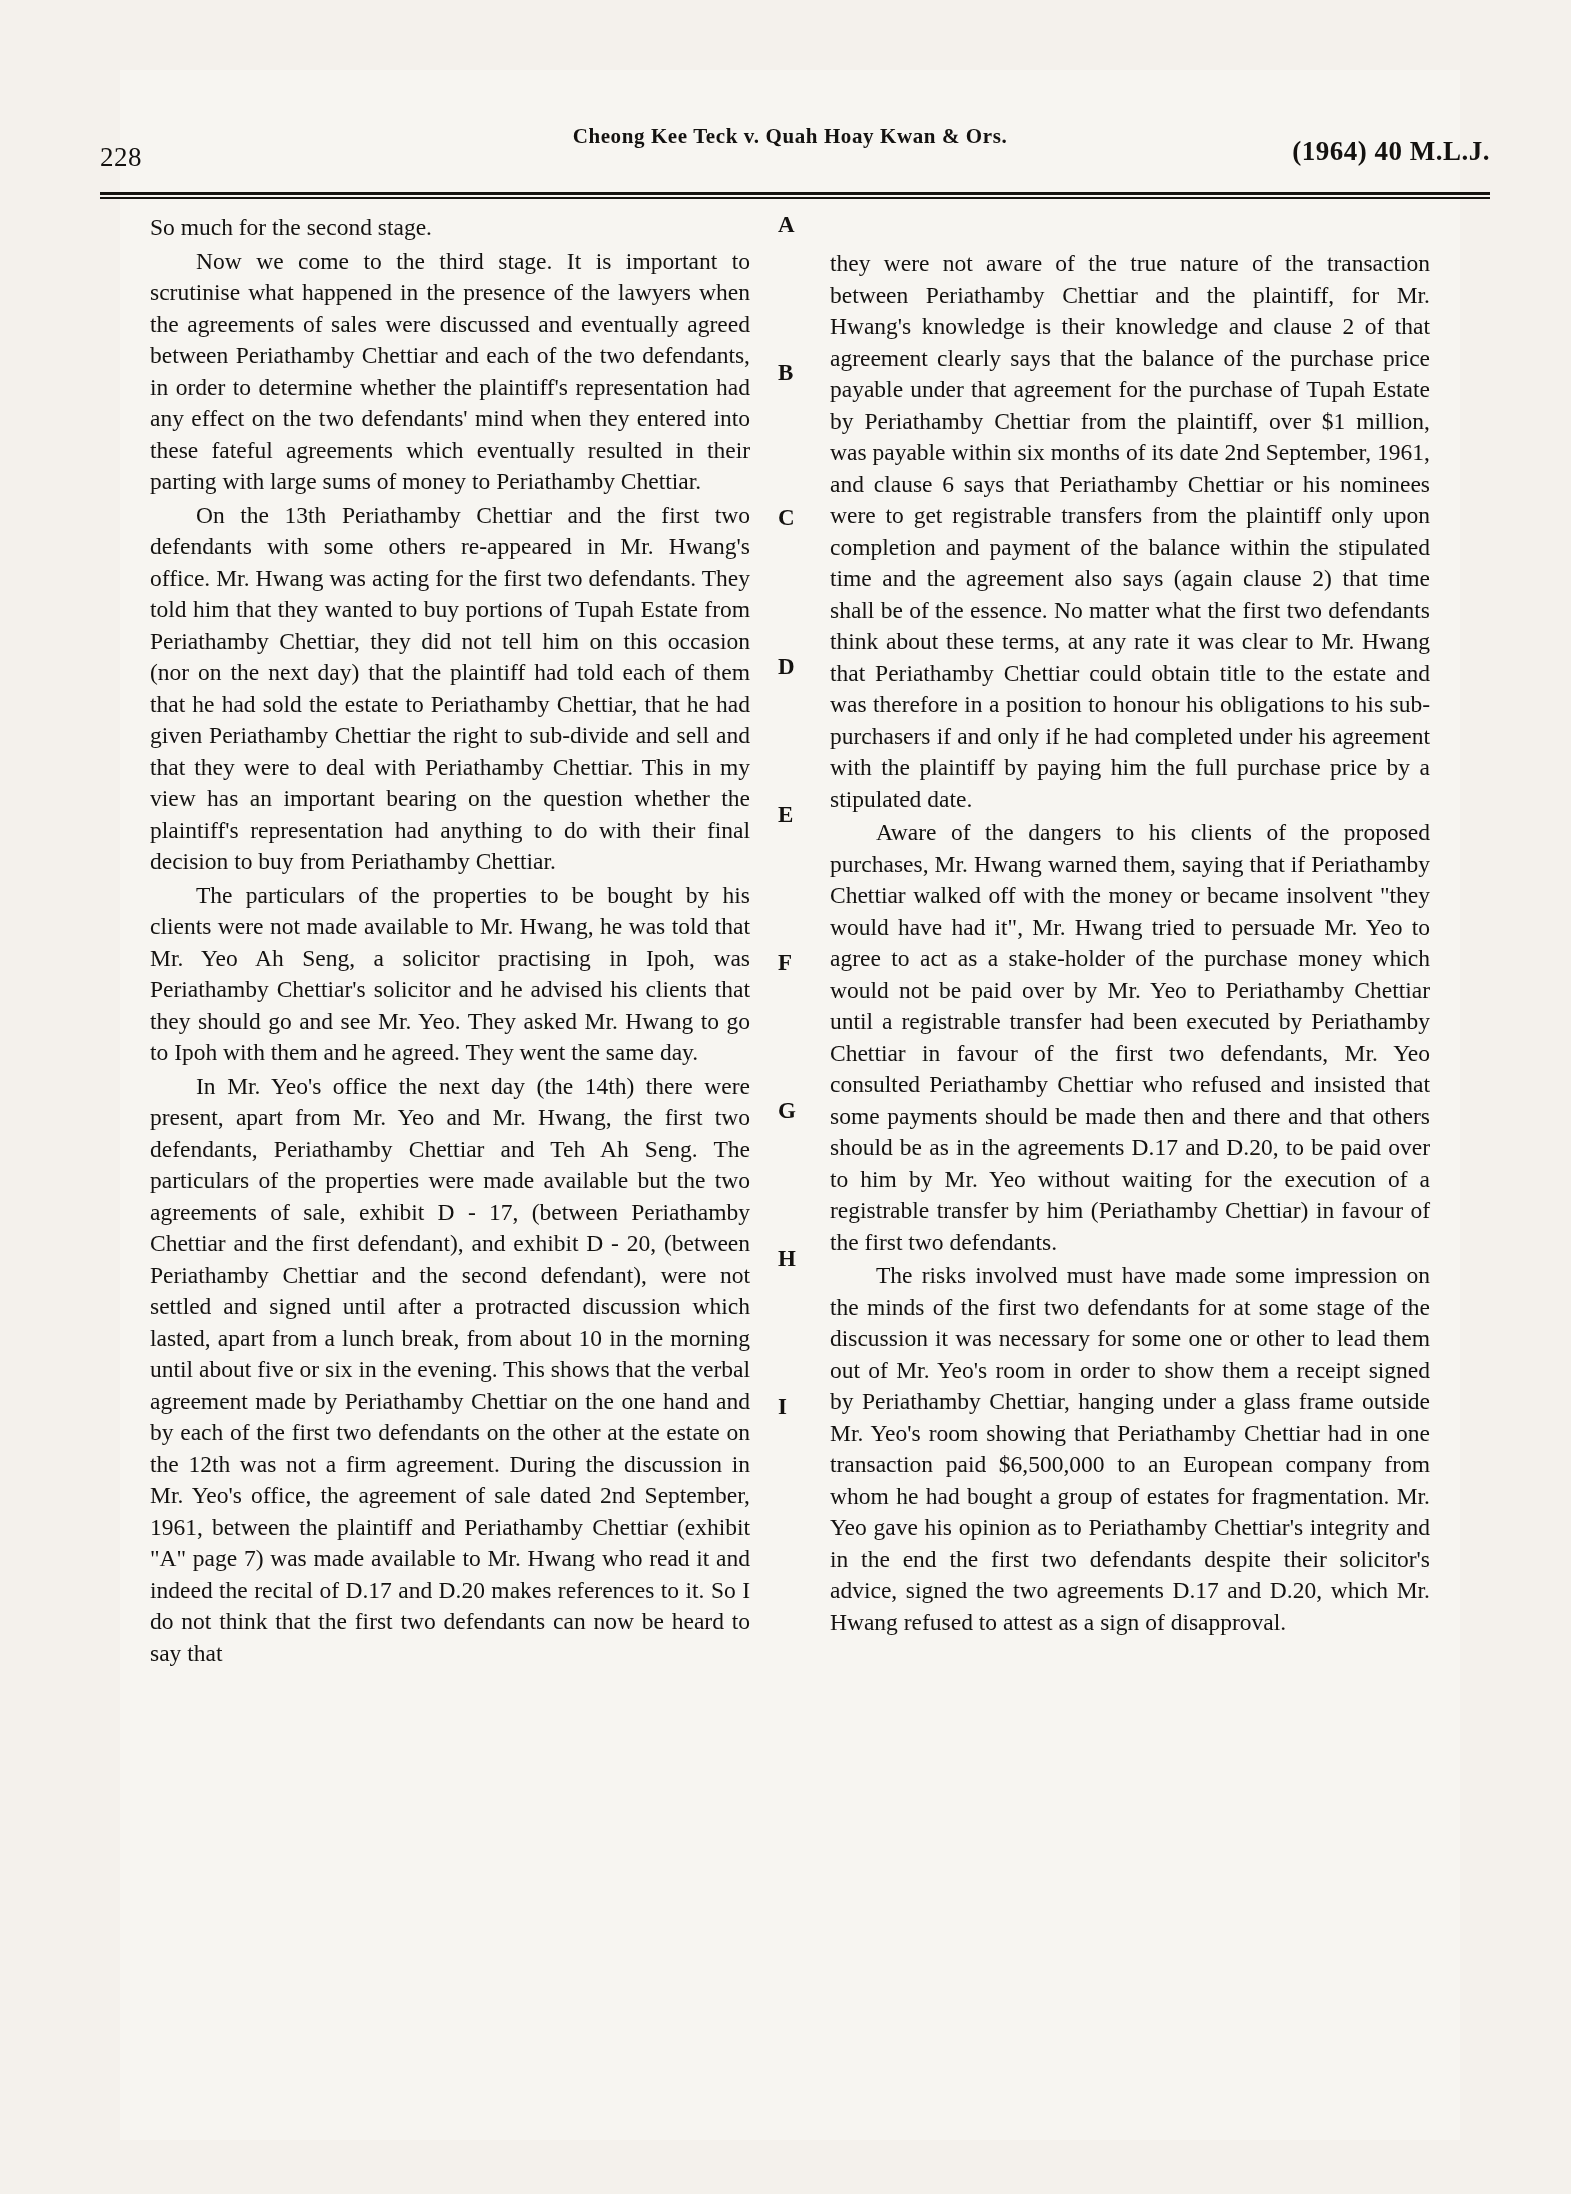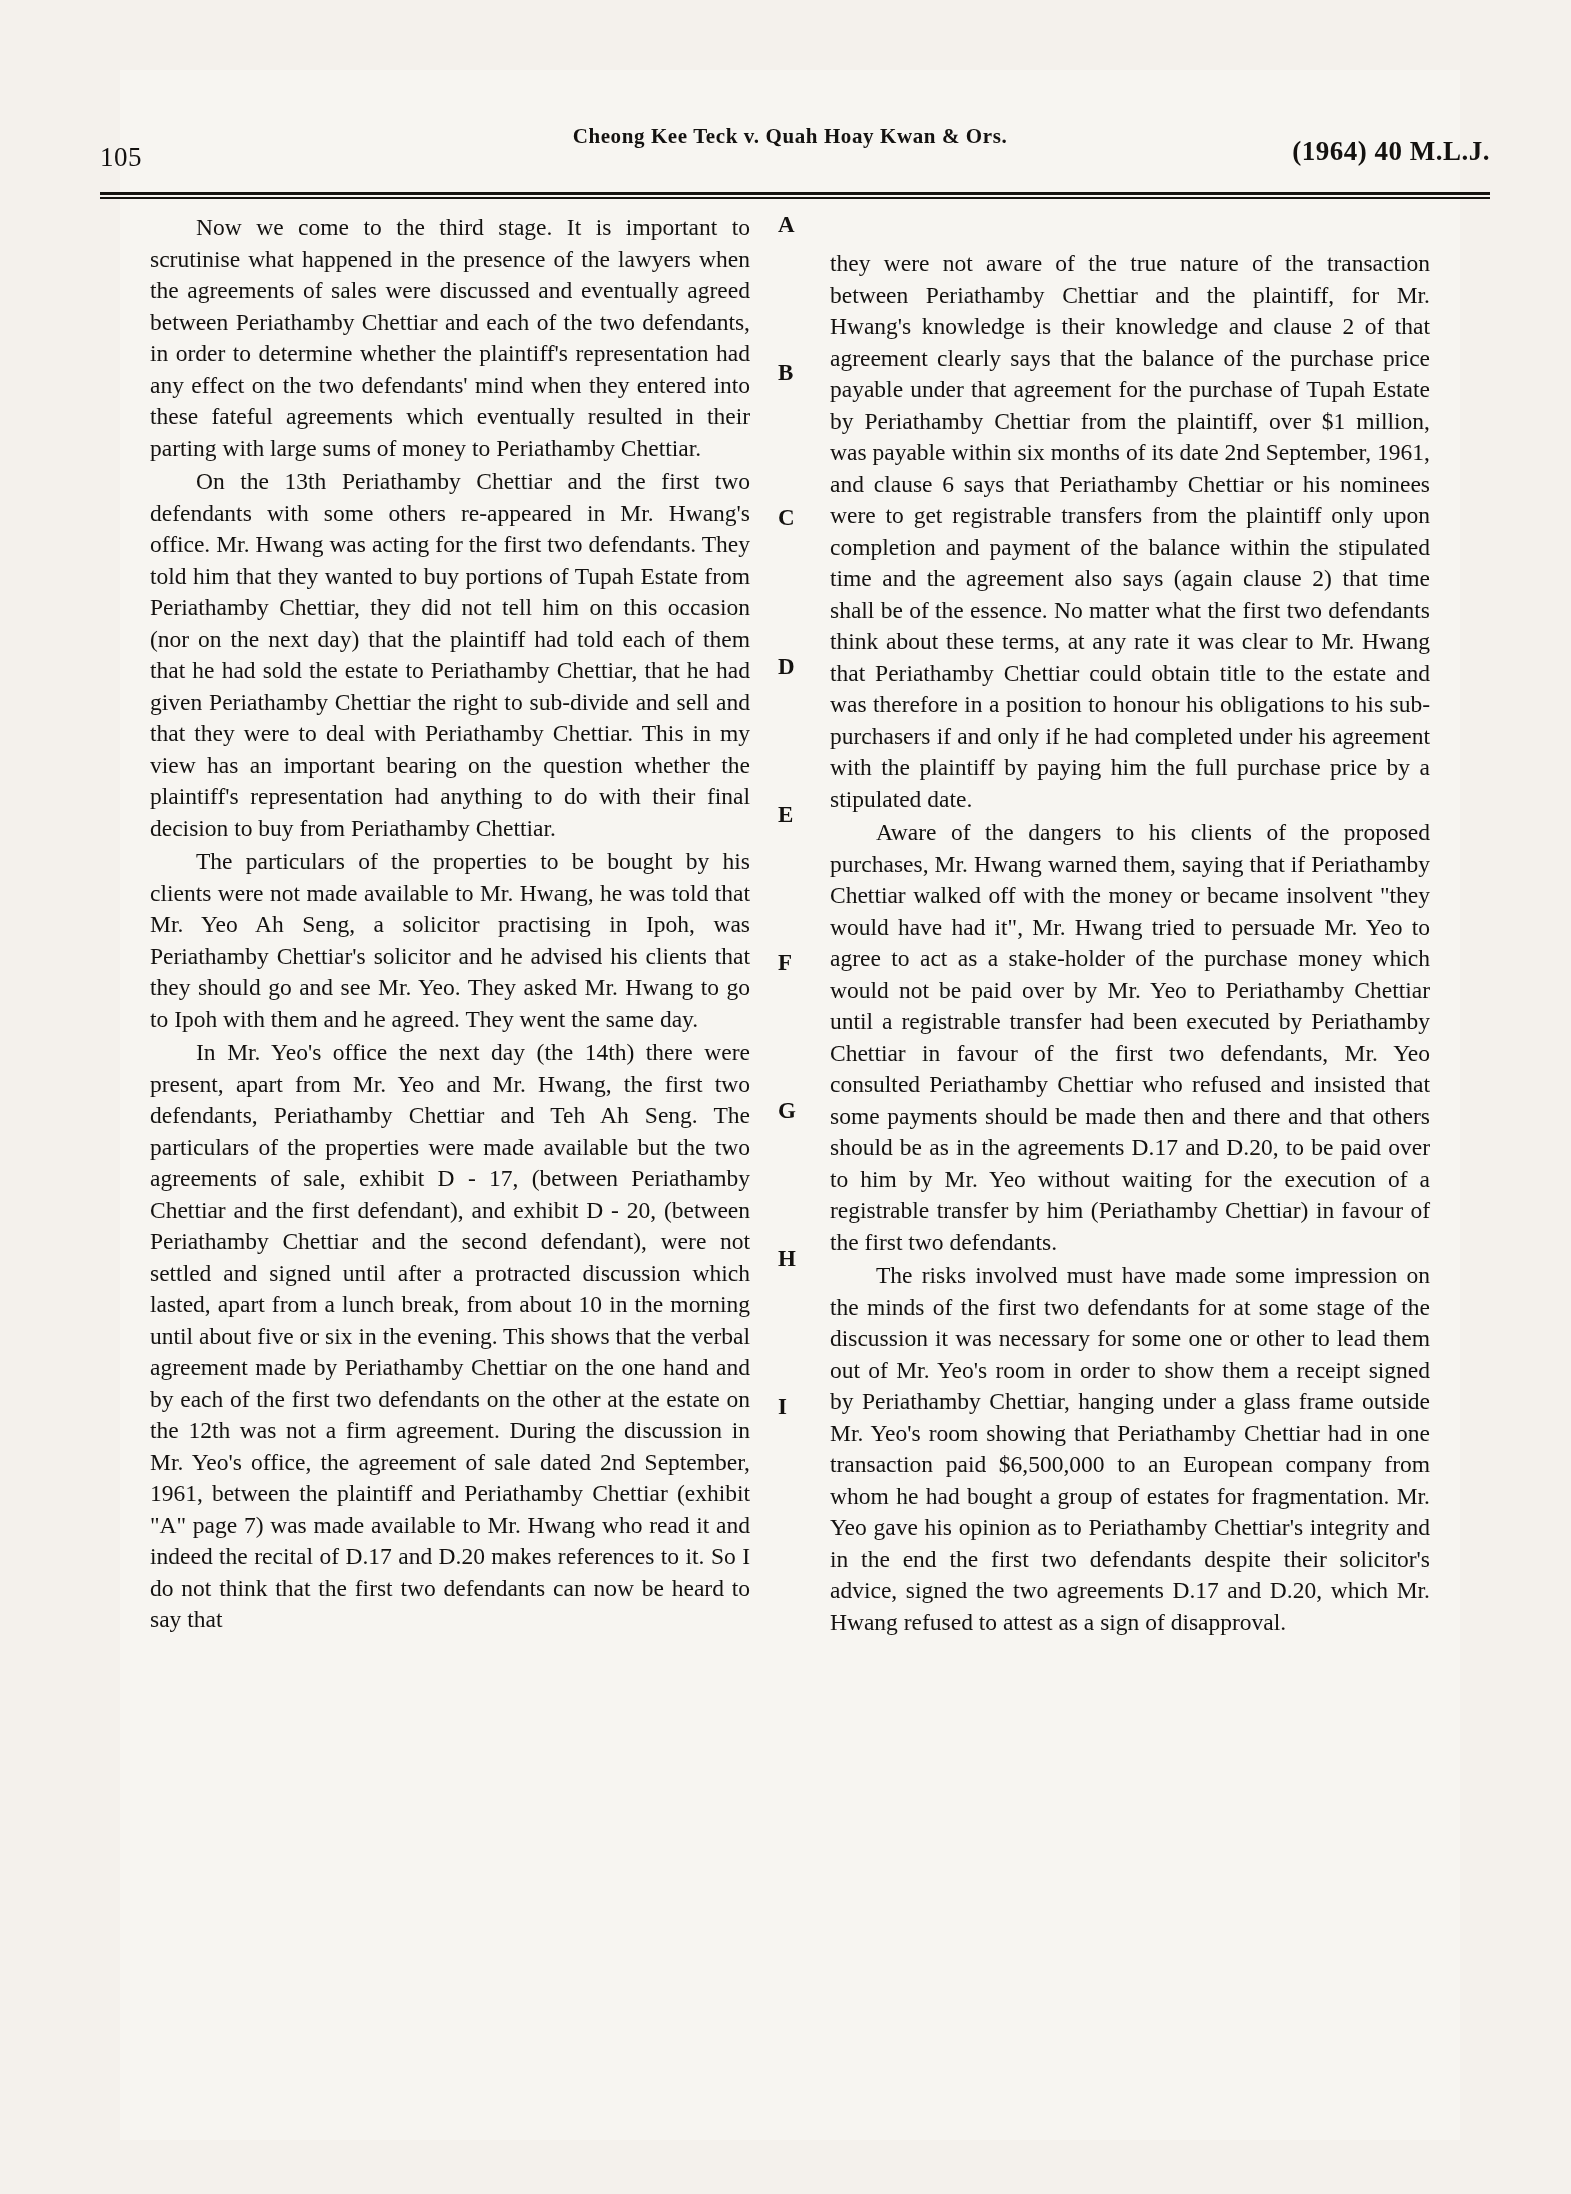--- a/index.html
+++ b/index.html
@@ -127,21 +127,21 @@
     font-family: "Liberation Serif", serif;
   }
 </style>
 </head>
 <body>
 
 <div class="page">
   <div class="paper-inner"></div>
 
   <div class="header">
-    <div class="folio">105</div>
+    <div class="folio">228</div>
     <div class="running-title">Cheong Kee Teck v. Quah Hoay Kwan &amp; Ors.</div>
     <div class="cite">(1964) 40 M.L.J.</div>
   </div>
 
   <div class="rule-double">
     <div class="r1"></div>
     <div class="r2"></div>
   </div>
 
   <div class="marginal">
@@ -150,20 +150,21 @@
       <span style="top: 293px;">C</span>
       <span style="top: 442px;">D</span>
       <span style="top: 590px;">E</span>
       <span style="top: 738px;">F</span>
       <span style="top: 886px;">G</span>
       <span style="top: 1034px;">H</span>
       <span style="top: 1182px;">I</span>
     </div>
 
   <div class="col col-left">
+      <p class="noindent">So much for the second stage.</p>
       <p>Now we come to the third stage. It is important to scrutinise what happened in the presence of the lawyers when the agreements of sales were discussed and eventually agreed between Periathamby Chettiar and each of the two defendants, in order to determine whether the plaintiff's representation had any effect on the two defendants' mind when they entered into these fateful agreements which eventually resulted in their parting with large sums of money to Periathamby Chettiar.</p>
       <p>On the 13th Periathamby Chettiar and the first two defendants with some others re-appeared in Mr. Hwang's office. Mr. Hwang was acting for the first two defendants. They told him that they wanted to buy portions of Tupah Estate from Periathamby Chettiar, they did not tell him on this occasion (nor on the next day) that the plaintiff had told each of them that he had sold the estate to Periathamby Chettiar, that he had given Periathamby Chettiar the right to sub-divide and sell and that they were to deal with Periathamby Chettiar. This in my view has an important bearing on the question whether the plaintiff's representation had anything to do with their final decision to buy from Periathamby Chettiar.</p>
       <p>The particulars of the properties to be bought by his clients were not made available to Mr. Hwang, he was told that Mr. Yeo Ah Seng, a solicitor practising in Ipoh, was Periathamby Chettiar's solicitor and he advised his clients that they should go and see Mr. Yeo. They asked Mr. Hwang to go to Ipoh with them and he agreed. They went the same day.</p>
       <p>In Mr. Yeo's office the next day (the 14th) there were present, apart from Mr. Yeo and Mr. Hwang, the first two defendants, Periathamby Chettiar and Teh Ah Seng. The particulars of the properties were made available but the two agreements of sale, exhibit D - 17, (between Periathamby Chettiar and the first defendant), and exhibit D - 20, (between Periathamby Chettiar and the second defendant), were not settled and signed until after a protracted discussion which lasted, apart from a lunch break, from about 10 in the morning until about five or six in the evening. This shows that the verbal agreement made by Periathamby Chettiar on the one hand and by each of the first two defendants on the other at the estate on the 12th was not a firm agreement. During the discussion in Mr. Yeo's office, the agreement of sale dated 2nd September, 1961, between the plaintiff and Periathamby Chettiar (exhibit "A" page 7) was made available to Mr. Hwang who read it and indeed the recital of D.17 and D.20 makes references to it. So I do not think that the first two defendants can now be heard to say that</p>
     </div>
   <div class="col col-right">
       <p class="noindent">they were not aware of the true nature of the transaction between Periathamby Chettiar and the plaintiff, for Mr. Hwang's knowledge is their knowledge and clause 2 of that agreement clearly says that the balance of the purchase price payable under that agreement for the purchase of Tupah Estate by Periathamby Chettiar from the plaintiff, over $1 million, was payable within six months of its date 2nd September, 1961, and clause 6 says that Periathamby Chettiar or his nominees were to get registrable transfers from the plaintiff only upon completion and payment of the balance within the stipulated time and the agreement also says (again clause 2) that time shall be of the essence. No matter what the first two defendants think about these terms, at any rate it was clear to Mr. Hwang that Periathamby Chettiar could obtain title to the estate and was therefore in a position to honour his obligations to his sub-purchasers if and only if he had completed under his agreement with the plaintiff by paying him the full purchase price by a stipulated date.</p>
       <p>Aware of the dangers to his clients of the proposed purchases, Mr. Hwang warned them, saying that if Periathamby Chettiar walked off with the money or became insolvent "they would have had it", Mr. Hwang tried to persuade Mr. Yeo to agree to act as a stake-holder of the purchase money which would not be paid over by Mr. Yeo to Periathamby Chettiar until a registrable transfer had been executed by Periathamby Chettiar in favour of the first two defendants, Mr. Yeo consulted Periathamby Chettiar who refused and insisted that some payments should be made then and there and that others should be as in the agreements D.17 and D.20, to be paid over to him by Mr. Yeo without waiting for the execution of a registrable transfer by him (Periathamby Chettiar) in favour of the first two defendants.</p>
       <p>The risks involved must have made some impression on the minds of the first two defendants for at some stage of the discussion it was necessary for some one or other to lead them out of Mr. Yeo's room in order to show them a receipt signed by Periathamby Chettiar, hanging under a glass frame outside Mr. Yeo's room showing that Periathamby Chettiar had in one transaction paid $6,500,000 to an European company from whom he had bought a group of estates for fragmentation. Mr. Yeo gave his opinion as to Periathamby Chettiar's integrity and in the end the first two defendants despite their solicitor's advice, signed the two agreements D.17 and D.20, which Mr. Hwang refused to attest as a sign of disapproval.</p>
     </div>

